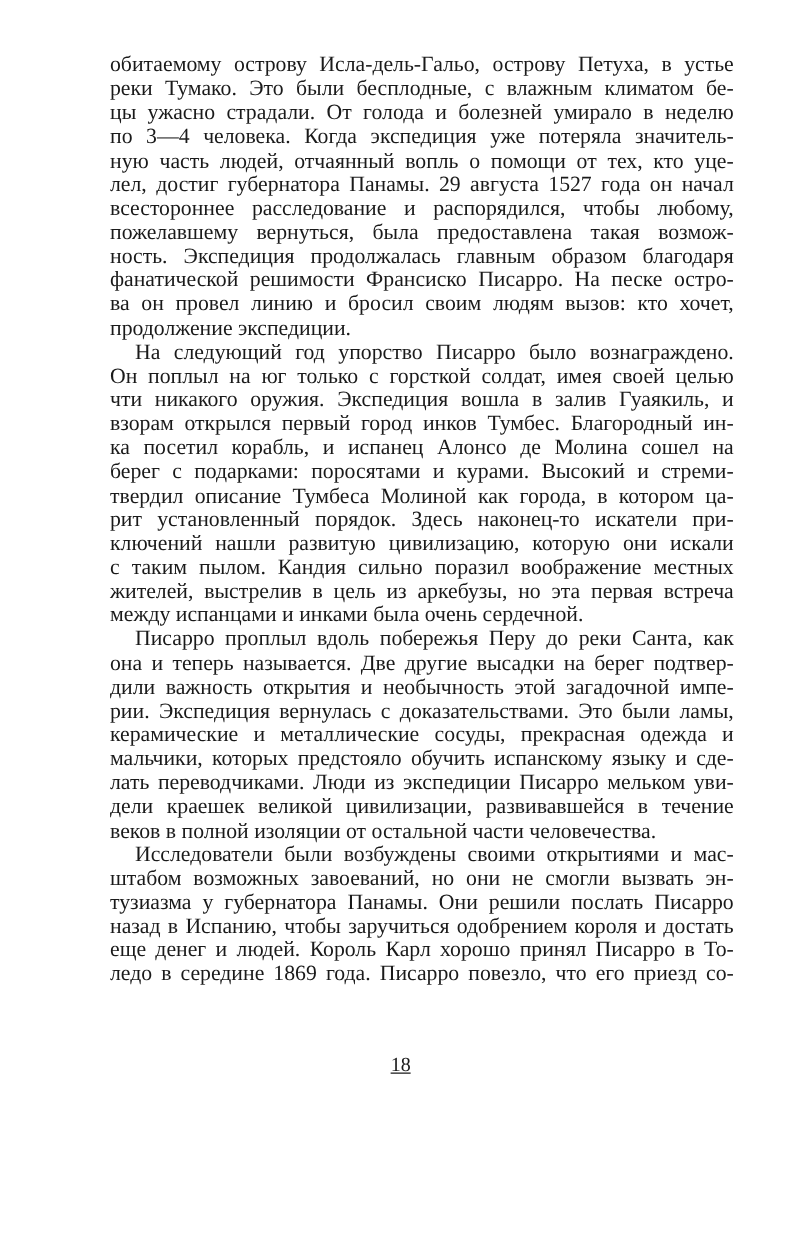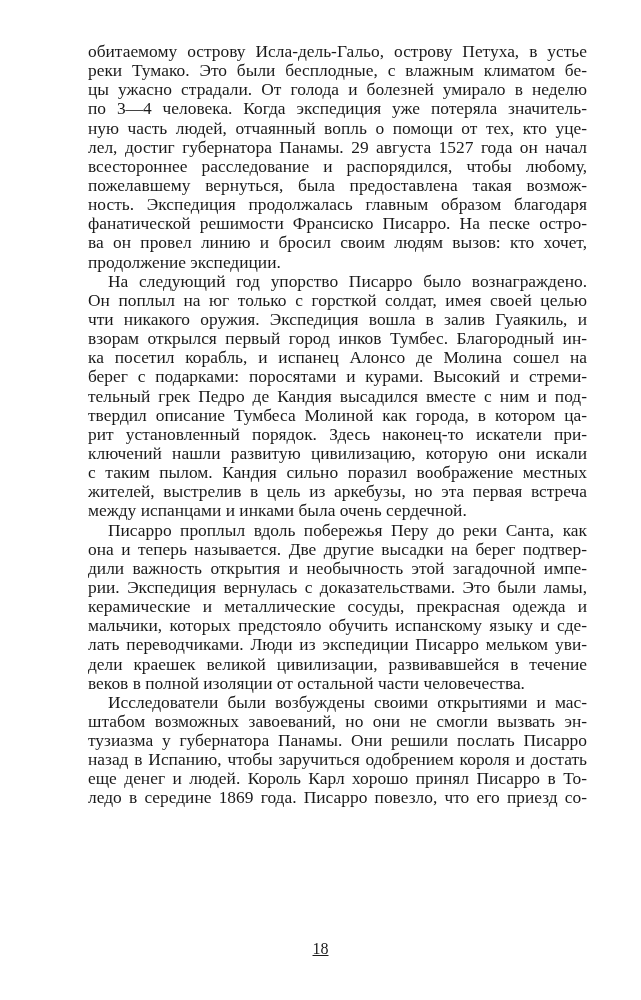--- a/index.html
+++ b/index.html
@@ -34,21 +34,21 @@
     .line.last {
       text-align-last: left;
     }
     .line.indent {
       padding-left: 20px;
     }
     .page-number {
       position: absolute;
       left: 0;
       width: 641px;
-      top: 940px;
+      top: 844px;
       text-align: center;
       font-size: 16px;
       line-height: 18px;
       color: #1a1a1a;
       text-decoration: underline;
     }
   </style>
 </head>
 <body>
 
@@ -69,21 +69,20 @@
     <span class="line last">продолжение экспедиции.</span>
   </div>
 
   <div>
     <span class="line indent">На следующий год упорство Писарро было вознаграждено.</span>
     <span class="line">Он поплыл на юг только с горсткой солдат, имея своей целью</span>
     <span class="line">чти никакого оружия. Экспедиция вошла в залив Гуаякиль, и</span>
     <span class="line">взорам открылся первый город инков Тумбес. Благородный ин-</span>
     <span class="line">ка посетил корабль, и испанец Алонсо де Молина сошел на</span>
     <span class="line">берег с подарками: поросятами и курами. Высокий и стреми-</span>
-    <span class="line">тельный грек Педро де Кандия высадился вместе с ним и под-</span>
     <span class="line">твердил описание Тумбеса Молиной как города, в котором ца-</span>
     <span class="line">рит установленный порядок. Здесь наконец-то искатели при-</span>
     <span class="line">ключений нашли развитую цивилизацию, которую они искали</span>
     <span class="line">с таким пылом. Кандия сильно поразил воображение местных</span>
     <span class="line">жителей, выстрелив в цель из аркебузы, но эта первая встреча</span>
     <span class="line last">между испанцами и инками была очень сердечной.</span>
   </div>
 
   <div>
     <span class="line indent">Писарро проплыл вдоль побережья Перу до реки Санта, как</span>

